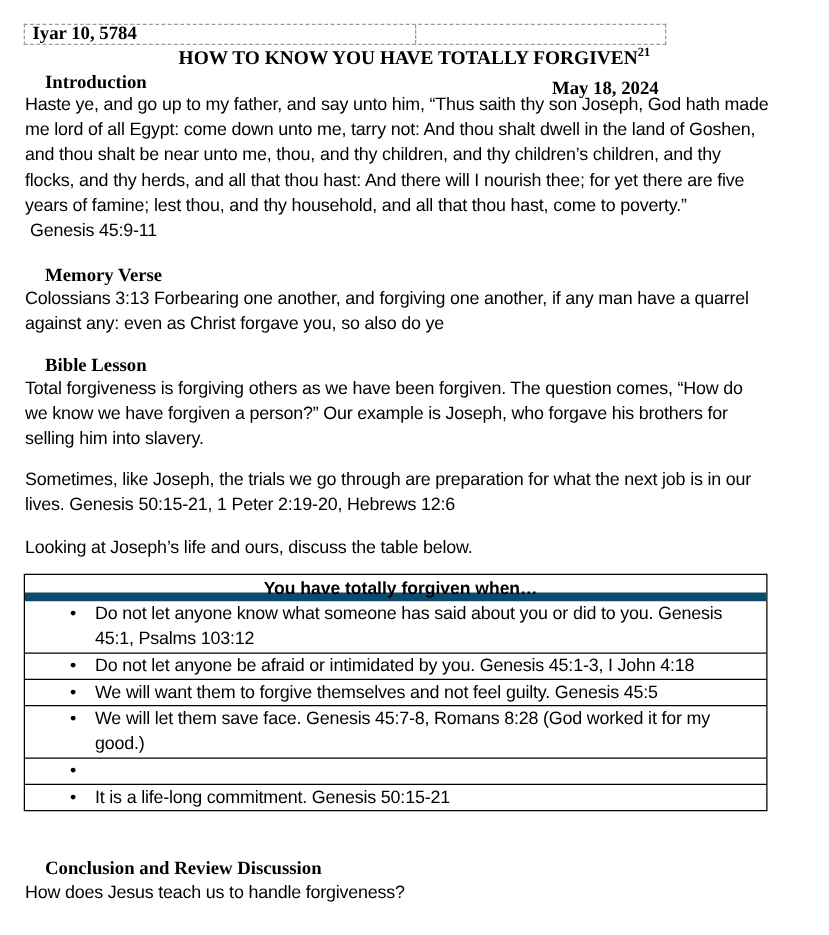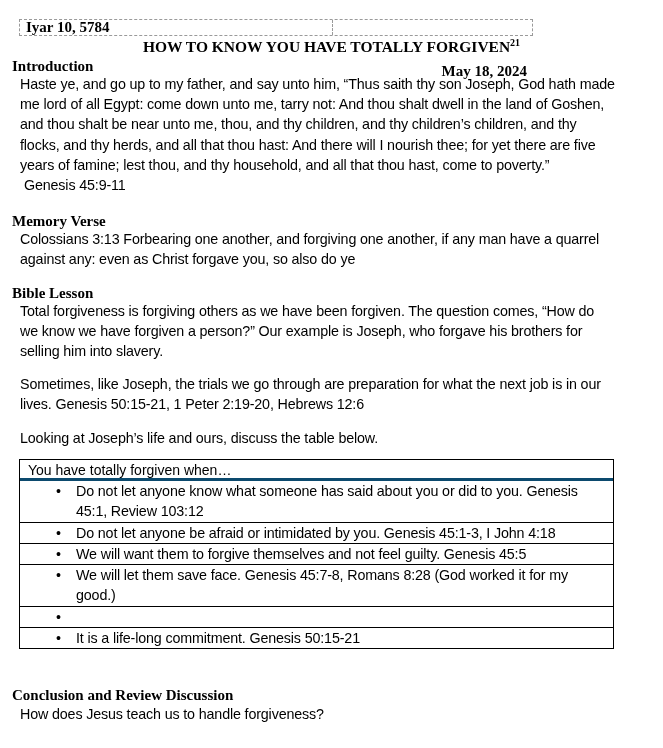--- a/index.html
+++ b/index.html
@@ -16,34 +16,34 @@
     .hdr-left { width: 313px; border-right: 1px dashed #9a9a9a; padding-left: 6px; }
     .hdr-right { flex: 1; text-align: right; padding-right: 5px; margin-top: 44px; }
 
     .title {
       position: absolute; left: 0; top: 37px; width: 663px; text-align: center;
       font-weight: bold; font-size: 15.5px; line-height: 20px;
     }
     .title sup { font-size: 10px; vertical-align: 6px; line-height: 0; }
 
     .section-head {
-      position: absolute; left: 12px; font-weight: bold; font-size: 15px; line-height: 18px;
+      position: absolute; left: 36px; font-weight: bold; font-size: 15px; line-height: 18px;
     }
     .para {
       position: absolute; left: 20px; width: 625px; font-size: 14.3px; line-height: 20.2px;
       letter-spacing: -0.15px;
     }
 
     .forgive-table {
       position: absolute; left: 19px; top: 459px; width: 595px;
       border: 1px solid #000; box-sizing: border-box;
     }
     .ft-head {
-      font-weight: normal; font-size: 14px; line-height: 20px; padding-left: 8px;
-      border-bottom: 3px solid #0c4a6e; height: 21px; box-sizing: border-box;
+      font-weight: bold; font-size: 14px; line-height: 20px; padding-left: 8px;
+      border-bottom: 7px solid #0c4a6e; height: 21px; box-sizing: border-box; text-align: center;
     }
     .ft-row {
       display: flex; border-bottom: 1px solid #000; box-sizing: border-box;
       font-size: 14.3px; line-height: 20.3px; letter-spacing: -0.15px;
     }
     .ft-row:last-child { border-bottom: none; }
     .ft-bullet { width: 56px; flex: none; text-align: right; padding-right: 0; box-sizing: border-box; }
     .ft-bullet span { display: inline-block; width: 20px; text-align: left; }
     .ft-text { flex: 1; padding-left: 0; padding-right: 8px; }
   </style>
@@ -85,21 +85,21 @@
 </div>
 <div class="para sans" style="top:428px;">Looking at Joseph’s life and ours, discuss the table below.</div>
 
 <div class="forgive-table sans">
   <div class="ft-head">You have totally forgiven when…</div>
 
   <div class="ft-row">
     <div class="ft-bullet"><span>•</span></div>
     <div class="ft-text">
       <div>Do not let anyone know what someone has said about you or did to you. Genesis</div>
-      <div>45:1, Review 103:12</div>
+      <div>45:1, Psalms 103:12</div>
     </div>
   </div>
 
   <div class="ft-row">
     <div class="ft-bullet"><span>•</span></div>
     <div class="ft-text">
       <div>Do not let anyone be afraid or intimidated by you. Genesis 45:1-3, I John 4:18</div>
     </div>
   </div>
 

